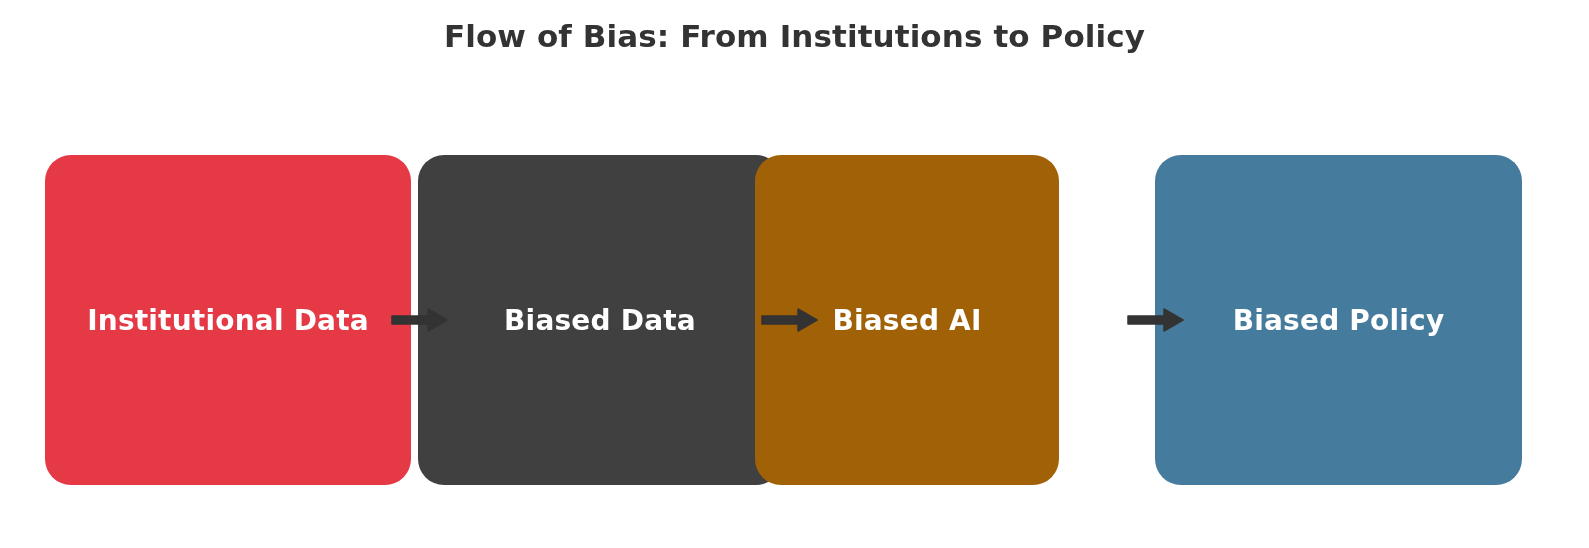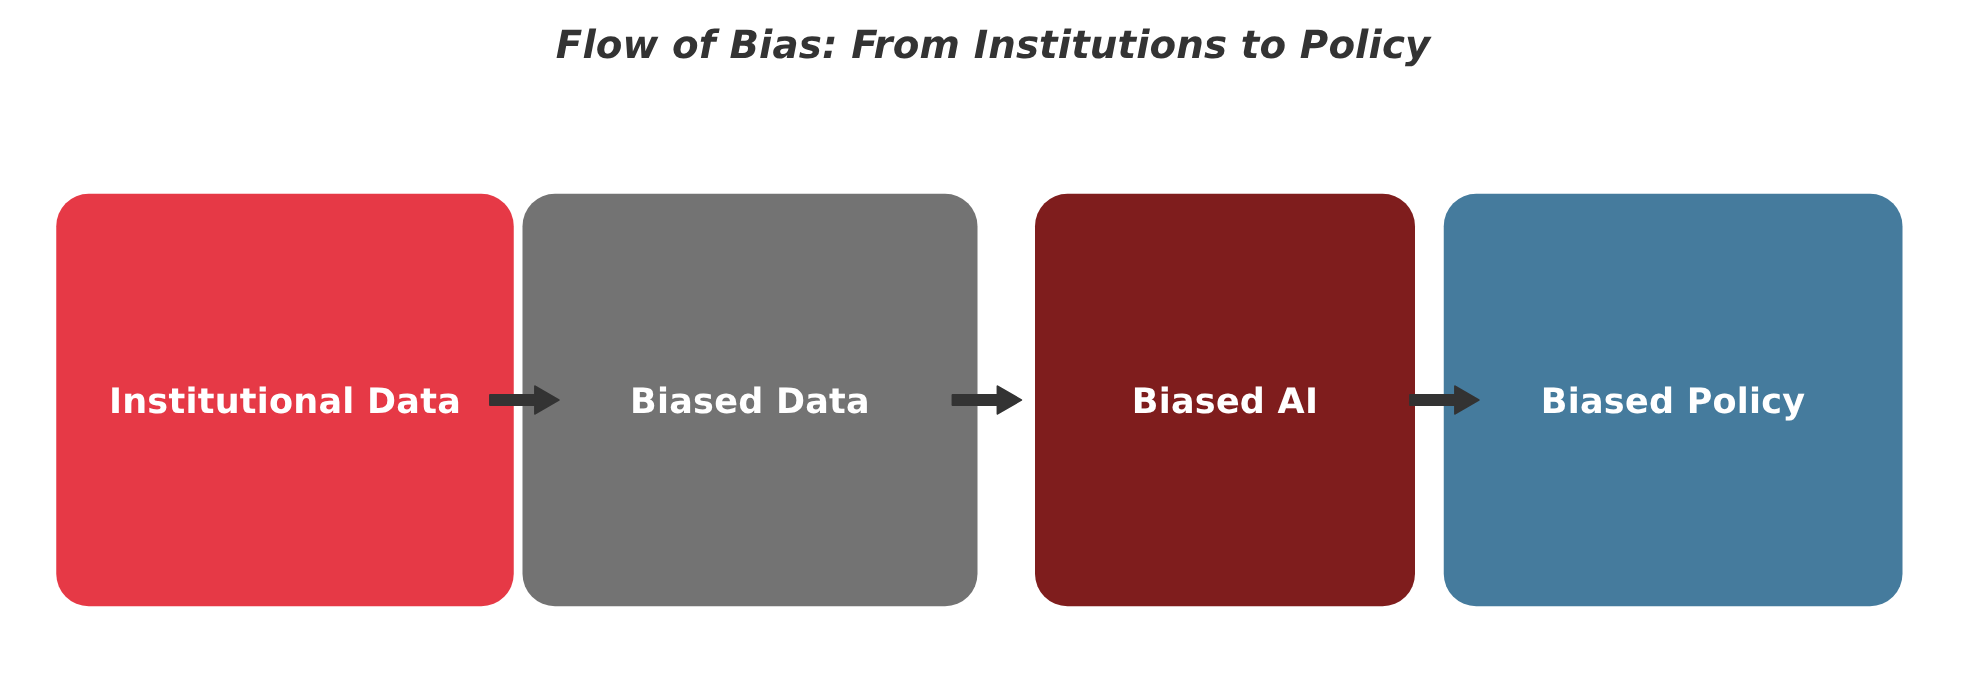--- a/index.html
+++ b/index.html
@@ -27,21 +27,20 @@
     top: 14px;
     width: 1589px;
     text-align: center;
     font-size: 31px;
     font-weight: 700;
     letter-spacing: 0.1px;
     color: #333333;
     line-height: 44px;
     white-space: nowrap;
     font-family: "DejaVu Sans", "Liberation Sans", sans-serif;
-    font-style: italic;
   }
   
   #flow-row {
     position: absolute;
     left: 0;
     top: 155px;
     width: 1589px;
     height: 330px;
   }
   .node-box {
@@ -83,25 +82,25 @@
 <div id="canvas">
 
   <div id="chart-title">Flow of Bias: From Institutions to Policy</div>
 
   <div id="flow-row">
 
     <div class="node-box" id="node-1" style="left:45px; width:366px; background:#E63946;">
       <div class="node-label">Institutional Data</div>
     </div>
 
-    <div class="node-box" id="node-2" style="left:418px; width:364px; background:#737373;">
+    <div class="node-box" id="node-2" style="left:418px; width:364px; background:#404040;">
       <div class="node-label">Biased Data</div>
     </div>
 
-    <div class="node-box" id="node-3" style="left:828px; width:304px; background:#7f1d1d;">
+    <div class="node-box" id="node-3" style="left:755px; width:304px; background:#a16207;">
       <div class="node-label">Biased AI</div>
     </div>
 
     <div class="node-box" id="node-4" style="left:1155px; width:367px; background:#457B9D;">
       <div class="node-label">Biased Policy</div>
     </div>
 
   </div>
 
   <div class="flow-arrow" style="left:390px; width:60px;">

